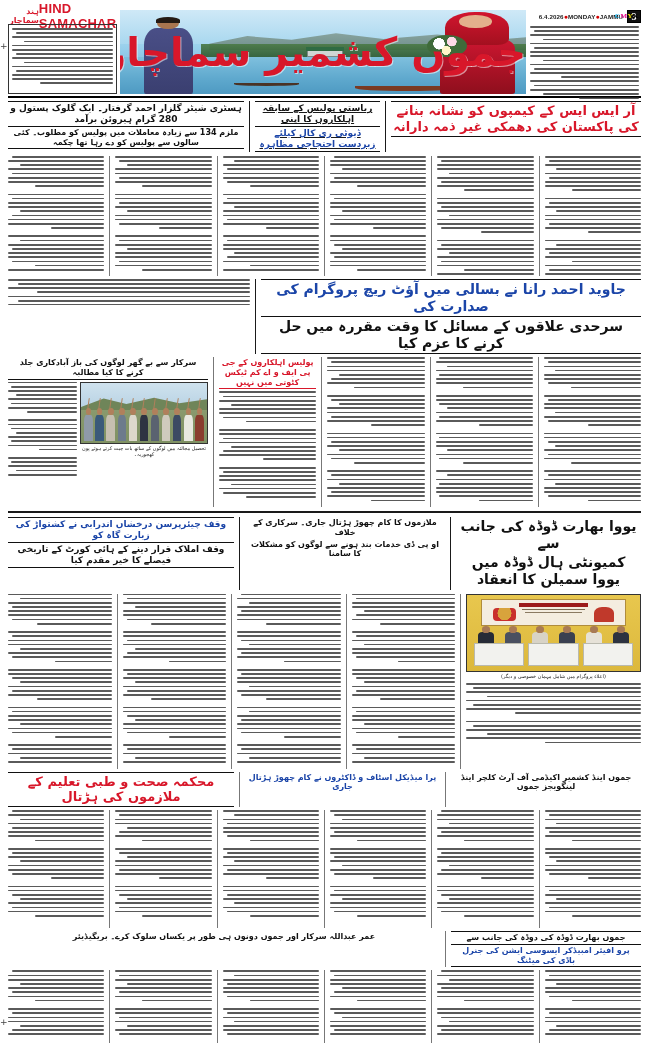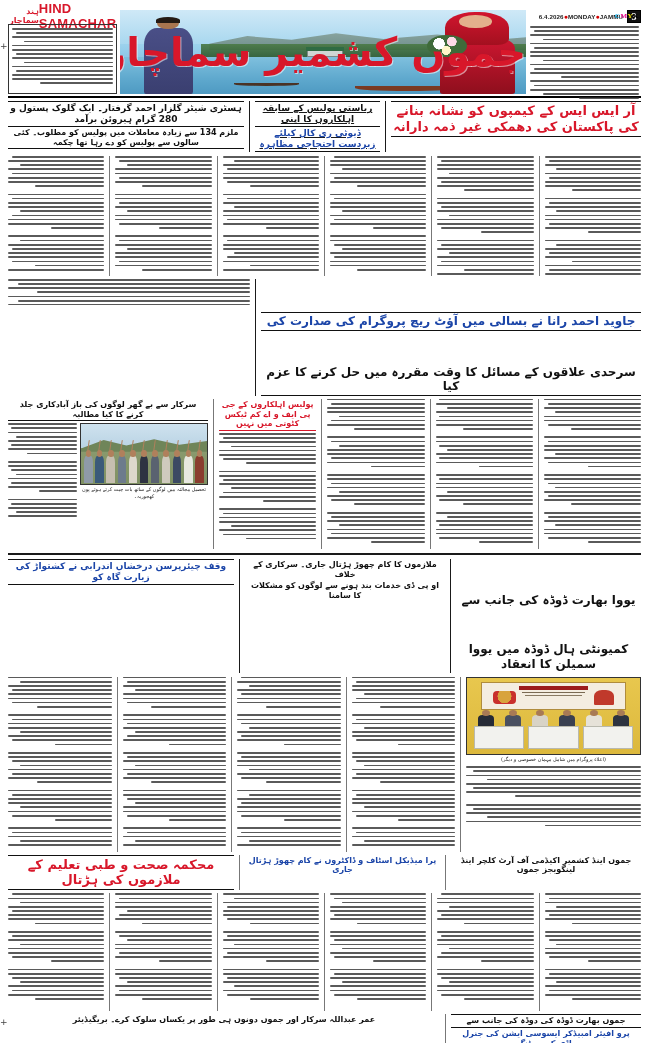--- a/index.html
+++ b/index.html
@@ -178,21 +178,21 @@
     font-weight: bold;
     color: #111;
     line-height: 1.22;
     direction: rtl;
     padding: 1px 2px;
   }
   .hl.red { color: #d8172a; }
   .hl.blue { color: #1b45a8; }
   .hl .red { color: #d8172a; }
   .hl .blue { color: #1b45a8; }
-  .hl.lg { font-size: 12px; margin-top: 33px; }
+  .hl.lg { font-size: 14px; }
   .hl.md { font-size: 13px; }
   .hl.sm { font-size: 9px; }
   .hl.xs { font-size: 8px; }
 
   .hl-rule { border-top: 1px solid #111; border-bottom: 1px solid #111; }
   .cols { display: flex; gap: 5px; }
   .col { flex: 1; min-width: 0; }
 
   .photo {
     border: 1px solid #333;
@@ -837,20 +837,21 @@
       </div>
     </div>
     <div class="vr"></div>
     <div class="col" style="flex:0 0 200px;">
       <div class="hl xs">ملازموں کا کام چھوڑ ہڑتال جاری۔ سرکاری کے خلاف</div>
       <div class="hl xs">او پی ڈی خدمات بند ہونے سے لوگوں کو مشکلات کا سامنا</div>
     </div>
     <div class="vr"></div>
     <div class="col">
       <div class="hl sm blue hl-rule">وقف چیئرپرسن درخشاں اندرابی نے کشتواڑ کی زیارت گاہ کو</div>
+      <div class="hl sm hl-rule" style="border-top:none;">وقف املاک قرار دینے کے ہائی کورٹ کے تاریخی فیصلے کا خیر مقدم کیا</div>
     </div>
   </div>
 
   <div class="cols" style="margin-top:4px; height:175px;">
     <div class="col" style="flex:0 0 175px;">
       <div class="photo stagephoto">
         <div class="banner">
           <div class="bt"></div>
             <div class="bl"></div>
             <div class="br"></div>

